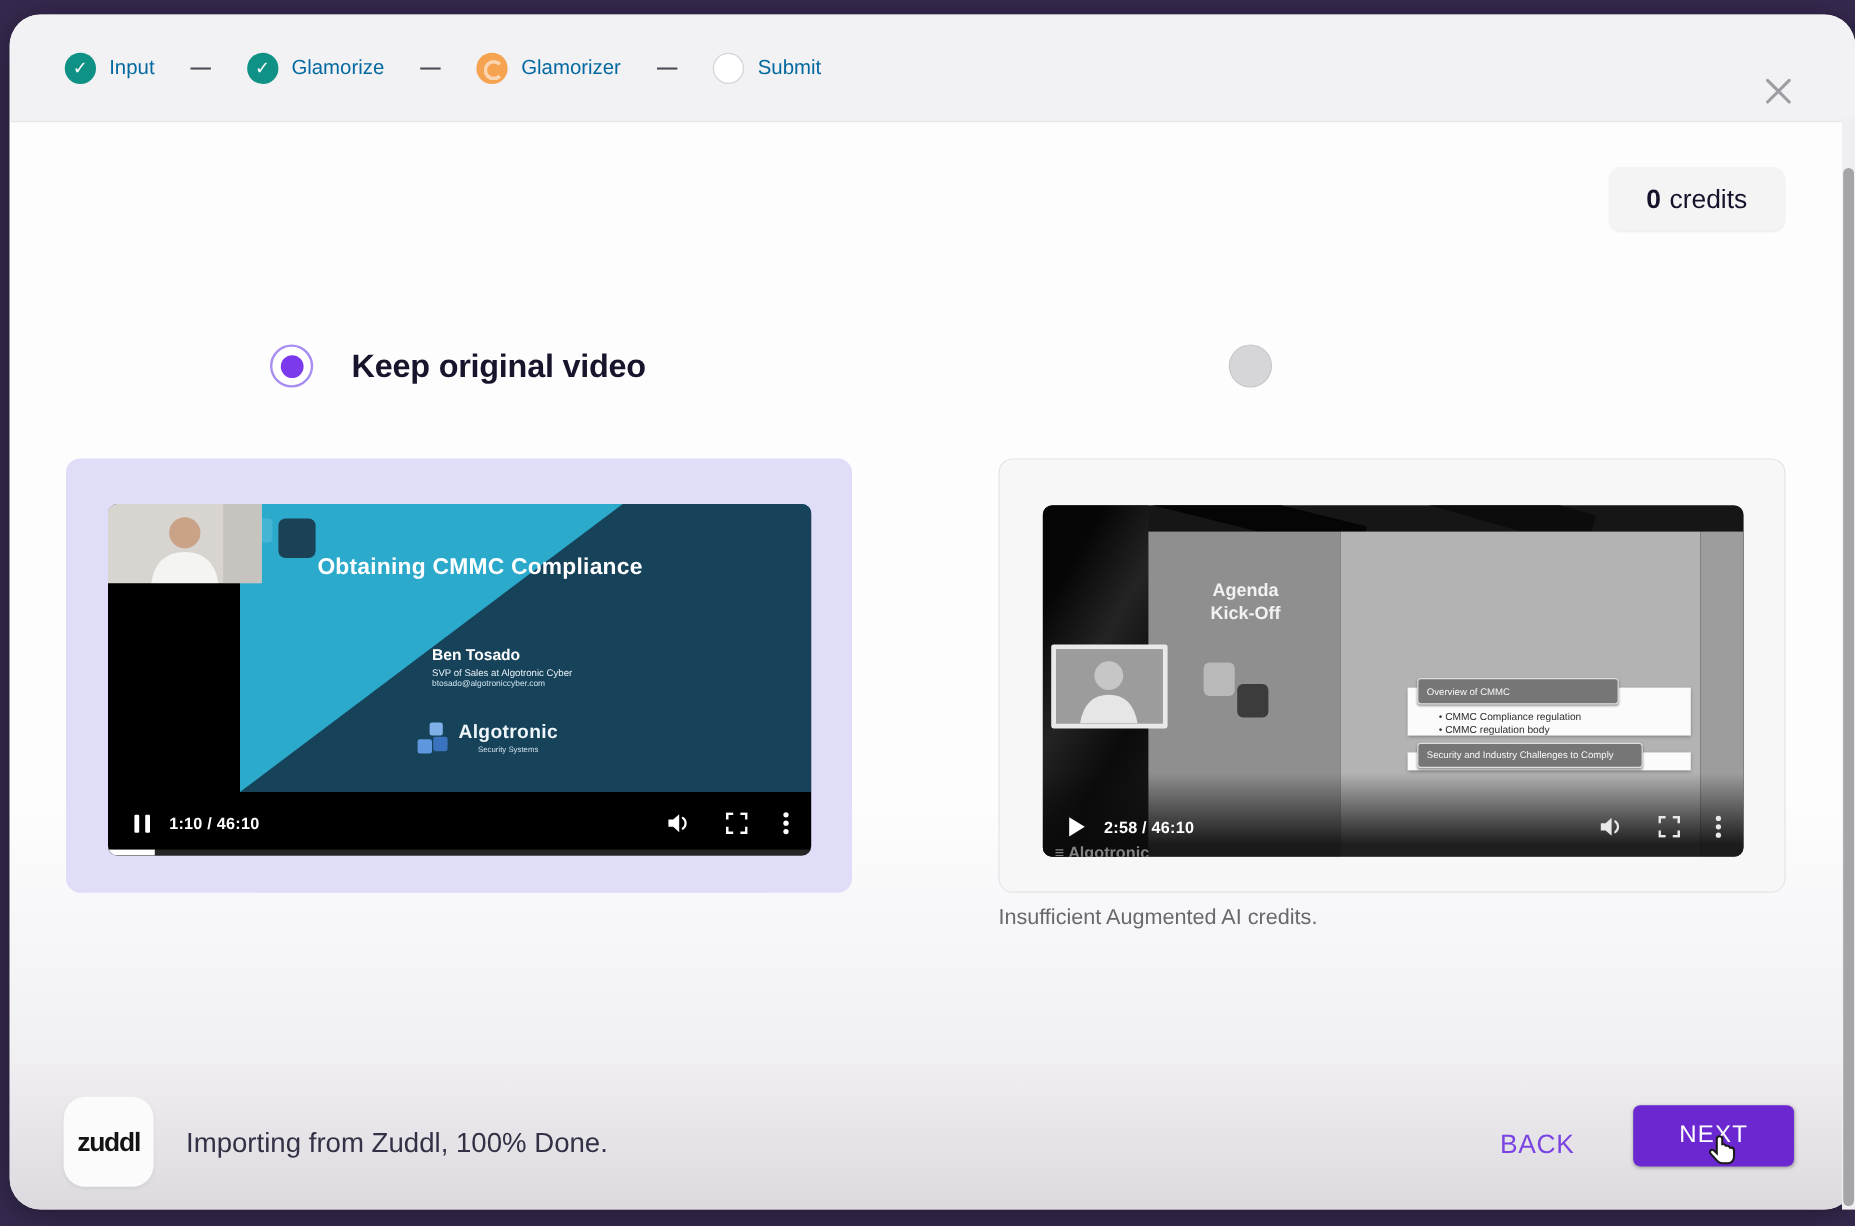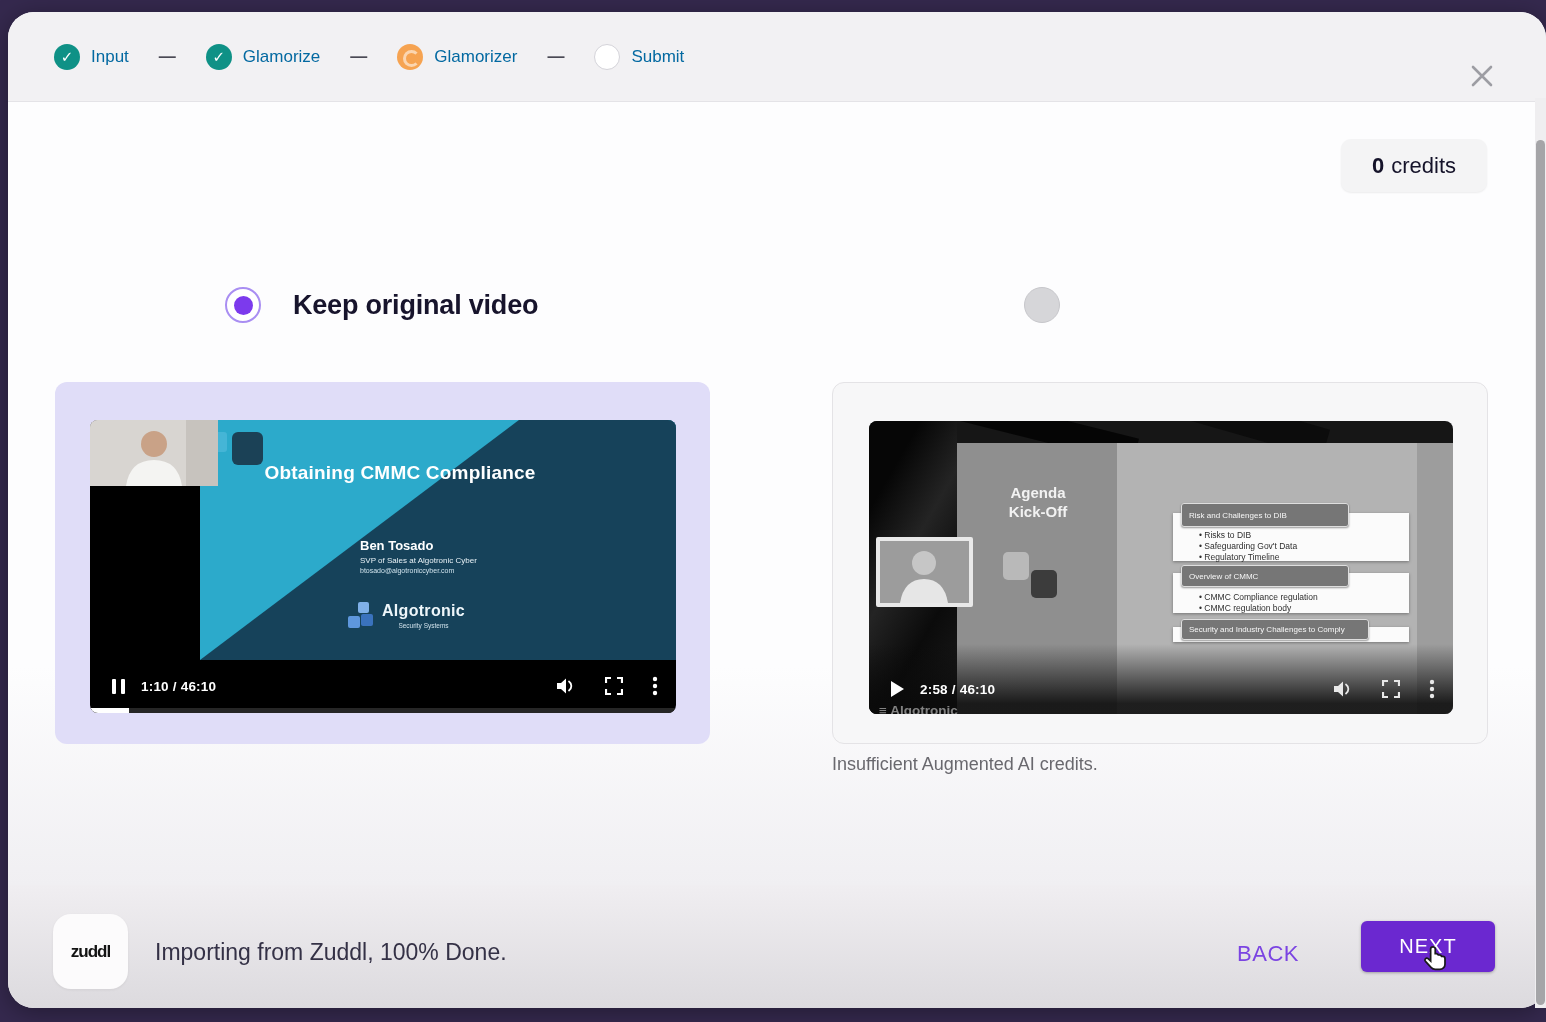--- a/index.html
+++ b/index.html
@@ -119,23 +119,23 @@
   .g-watermark::before { content:"≡ "; }
 
   .glam-note { position:absolute; left:824px; top:652px; font-size:18px; color:#69686e; }
 
   
   .modal-footer { position:absolute; left:0; bottom:0; width:100%; height:123px;
                   background:linear-gradient(180deg,#f0eef1 0%,#dcdade 100%); }
   .zuddl-box { position:absolute; left:45px; top:29px; width:75px; height:75px; background:#fcfbfc;
                border-radius:18px; display:flex; align-items:center; justify-content:center;
                box-shadow:0 1px 3px rgba(0,0,0,.06); }
-  .zuddl-box span { font-size:17px; font-weight:800; color:#131313; letter-spacing:-1px; }
+  .zuddl-box span { font-size:22px; font-weight:800; color:#131313; letter-spacing:-1px; }
   .import-status { position:absolute; left:147px; top:54px; font-size:23px; color:#343146; }
-  .back-btn { position:absolute; right:247px; top:56px; font-size:22px; color:#7b44e2;
+  .back-btn { position:absolute; right:234px; top:56px; font-size:22px; color:#7b44e2;
               letter-spacing:.5px; cursor:pointer; background:none; border:none;
               font-family:"Liberation Sans","DejaVu Sans",sans-serif; }
   .next-btn { position:absolute; right:51px; top:36px; width:134px; height:51px; background:#6b28d0;
               border:none; border-radius:6px; color:#fff; font-size:20px; letter-spacing:1px;
               font-family:"Liberation Sans","DejaVu Sans",sans-serif; cursor:pointer;
               box-shadow:0 1px 3px rgba(0,0,0,.3); }
   .cursor { position:absolute; right:96px; top:60px; width:30px; height:30px; pointer-events:none; }
 
   
   .scrollbar-track { position:absolute; right:0; top:98px; width:11px; height:910px; background:#efeef0; }
@@ -268,28 +268,20 @@
           <div class="g-sq-light"></div>
           <div class="g-sq-dark"></div>
           <div class="g-webcam">
             <svg width="89" height="62" viewBox="0 0 89 62">
               <rect x="0" y="0" width="89" height="62" fill="#9c9c9c"></rect>
               <circle cx="44" cy="22" r="12" fill="#c6c6c6"></circle>
               <path d="M20 62 Q24 38 44 38 Q64 38 68 62 Z" fill="#e6e6e6"></path>
             </svg>
           </div>
 
-          <div class="g-card c1">
-            <div class="g-header">Risk and Challenges to DIB</div>
-            <div class="g-bullets">
-              <div>• Risks to DIB</div>
-              <div>• Safeguarding Gov't Data</div>
-              <div>• Regulatory Timeline</div>
-            </div>
-          </div>
           <div class="g-card c2">
             <div class="g-header">Overview of CMMC</div>
             <div class="g-bullets">
               <div>• CMMC Compliance regulation</div>
               <div>• CMMC regulation body</div>
             </div>
           </div>
           <div class="g-card c3">
             <div class="g-header">Security and Industry Challenges to Comply</div>
           </div>

